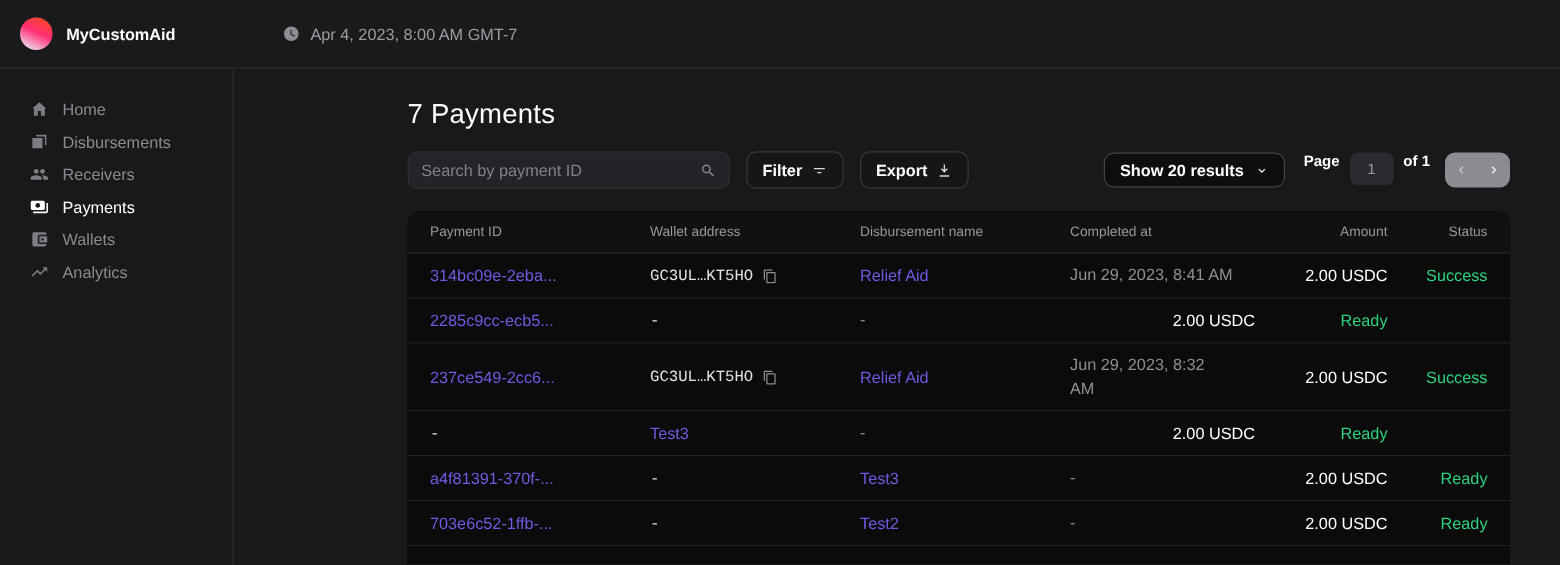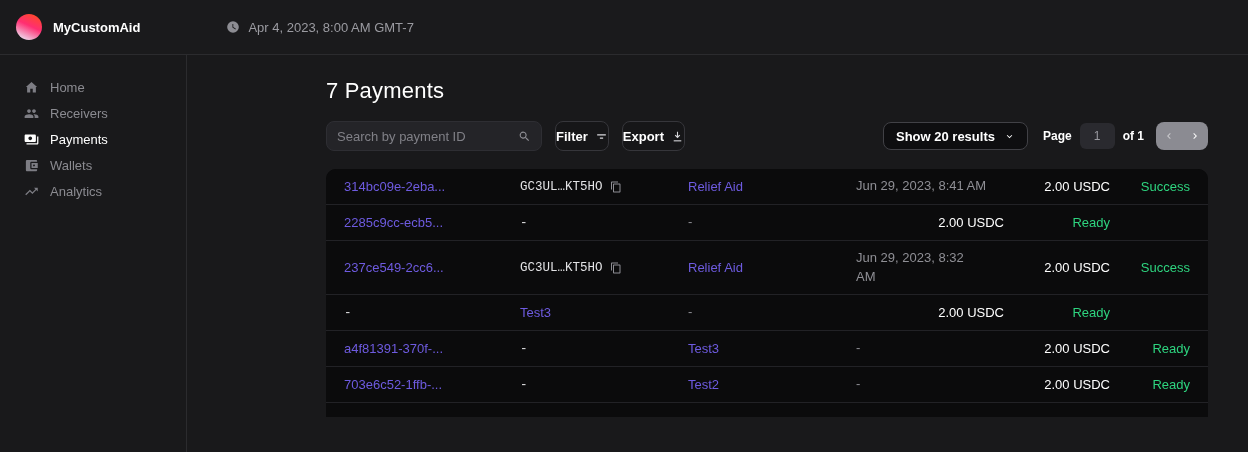--- a/index.html
+++ b/index.html
@@ -24,32 +24,32 @@
     font-size:13px; color:#8b8b91; cursor:pointer; }
   .nav-item .icon { color:#7d7d84; width:15px; height:15px; }
   .nav-item.active { color:#ffffff; font-weight:500; }
   .nav-item.active .icon { color:#ffffff; }
 
   .main { flex:1; padding:23px 40px 0 139px; }
   .page-title { font-size:22px; font-weight:500; color:#ffffff; letter-spacing:.2px; }
 
   
   .controls { margin-top:17px; display:flex; align-items:center; }
-  .search { width:216px; height:30px; background:#242428; border:1px solid #2e2e33;
+  .search { width:258px; height:30px; background:#242428; border:1px solid #2e2e33;
     border-radius:8px; display:flex; align-items:center; padding:0 10px; }
   .search input { flex:1; background:transparent; border:none; outline:none;
     color:#cfcfd4; font-size:13px; font-family:"Liberation Sans",sans-serif; }
   .search input::placeholder { color:#808087; }
   .search .icon { color:#8d8d93; }
-  .btn { height:30px; padding:0 0; margin-left:13px; background:#161618;
+  .btn { height:30px; padding:0 12px; margin-left:13px; background:#161618;
     border:1px solid #36363b; border-radius:8px; color:#ffffff; font-weight:700;
     font-size:13px; display:flex; align-items:center; gap:7px; cursor:pointer;
     font-family:"Liberation Sans",sans-serif; }
   .btn .icon { color:#d8d8dc; }
-  .right { margin-left:auto; display:flex; align-items:center; }
+  .right { margin-left:auto; display:flex; align-items:flex-start; }
   .select { height:28px; padding:0 12px; background:#0e0e10; border:1px solid #414146;
     border-radius:8px; color:#ffffff; font-weight:700; font-size:13px;
     display:flex; align-items:center; gap:9px; cursor:pointer; }
   .page-label { margin-left:15px; font-size:12px; font-weight:700; color:#ffffff; }
   .page-input { margin-left:8px; width:35px; height:26px; background:#2a2a2f;
     border:none; border-radius:6px; color:#9a9aa0; text-align:center; font-size:12px;
     font-family:"Liberation Sans",sans-serif; outline:none; }
   .of-label { margin-left:8px; font-size:12px; font-weight:700; color:#ffffff; }
   .pager { margin-left:12px; width:52px; height:28px; background:#8b8b92;
     border-radius:8px; display:flex; align-items:center; }
@@ -98,20 +98,28 @@
 <div class="layout">
 
   <nav class="sidebar" id="sidebar-nav">
       <div class="nav-item">
         <span class="icon">
           <svg width="15" height="15" viewBox="0 0 24 24" fill="currentColor">
             <path d="M12 3l9 8h-2v9h-5v-6h-4v6H5v-9H3z"></path>
           </svg>
         </span>
         <span>Home</span>
+      </div>
+      <div class="nav-item">
+        <span class="icon">
+          <svg width="15" height="15" viewBox="0 0 24 24" fill="currentColor">
+            <path d="M8 3h13v13h-2V5H8V3zM3 7h13v13H3V7zm2 3h9v2H5v-2zm0 4h9v2H5v-2z"></path>
+          </svg>
+        </span>
+        <span>Disbursements</span>
       </div>
       <div class="nav-item">
         <span class="icon">
           <svg width="15" height="15" viewBox="0 0 24 24" fill="currentColor">
             <path d="M16 11c1.66 0 2.99-1.34 2.99-3S17.66 5 16 5s-3 1.34-3 3 1.34 3 3 3zm-8 0c1.66 0 2.99-1.34 2.99-3S9.66 5 8 5 5 6.34 5 8s1.34 3 3 3zm0 2c-2.33 0-7 1.17-7 3.5V19h14v-2.5c0-2.33-4.67-3.5-7-3.5zm8 0c-.29 0-.62.02-.97.05 1.16.84 1.97 1.97 1.97 3.45V19h6v-2.5c0-2.33-4.67-3.5-7-3.5z"></path>
           </svg>
         </span>
         <span>Receivers</span>
       </div>
       <div class="nav-item active">
@@ -197,20 +205,28 @@
               <svg width="12" height="12" viewBox="0 0 24 24" fill="currentColor">
                   <path d="M8.59 16.59 10 18l6-6-6-6-1.41 1.41L13.17 12z"></path>
                 </svg>
             </span>
           </button>
         </div>
       </div>
     </div>
 
     <div class="table">
+      <div class="thead">
+        <div class="th">Payment ID</div>
+        <div class="th">Wallet address</div>
+        <div class="th">Disbursement name</div>
+        <div class="th">Completed at</div>
+        <div class="th r">Amount</div>
+        <div class="th r">Status</div>
+      </div>
       <div id="table-body">
   <div class="trow">
     <div class="cell c-id"><a>314bc09e-2eba...</a></div>
     <div class="cell c-wallet">
       <span class="mono">GC3UL…KT5HO</span>
       <span class="copy">
         <svg width="12" height="12" viewBox="0 0 24 24" fill="currentColor">
                   <path d="M16 1H4c-1.1 0-2 .9-2 2v14h2V3h12V1zm3 4H8c-1.1 0-2 .9-2 2v14c0 1.1.9 2 2 2h11c1.1 0 2-.9 2-2V7c0-1.1-.9-2-2-2zm0 16H8V7h11v14z"></path>
                 </svg>
       </span>

